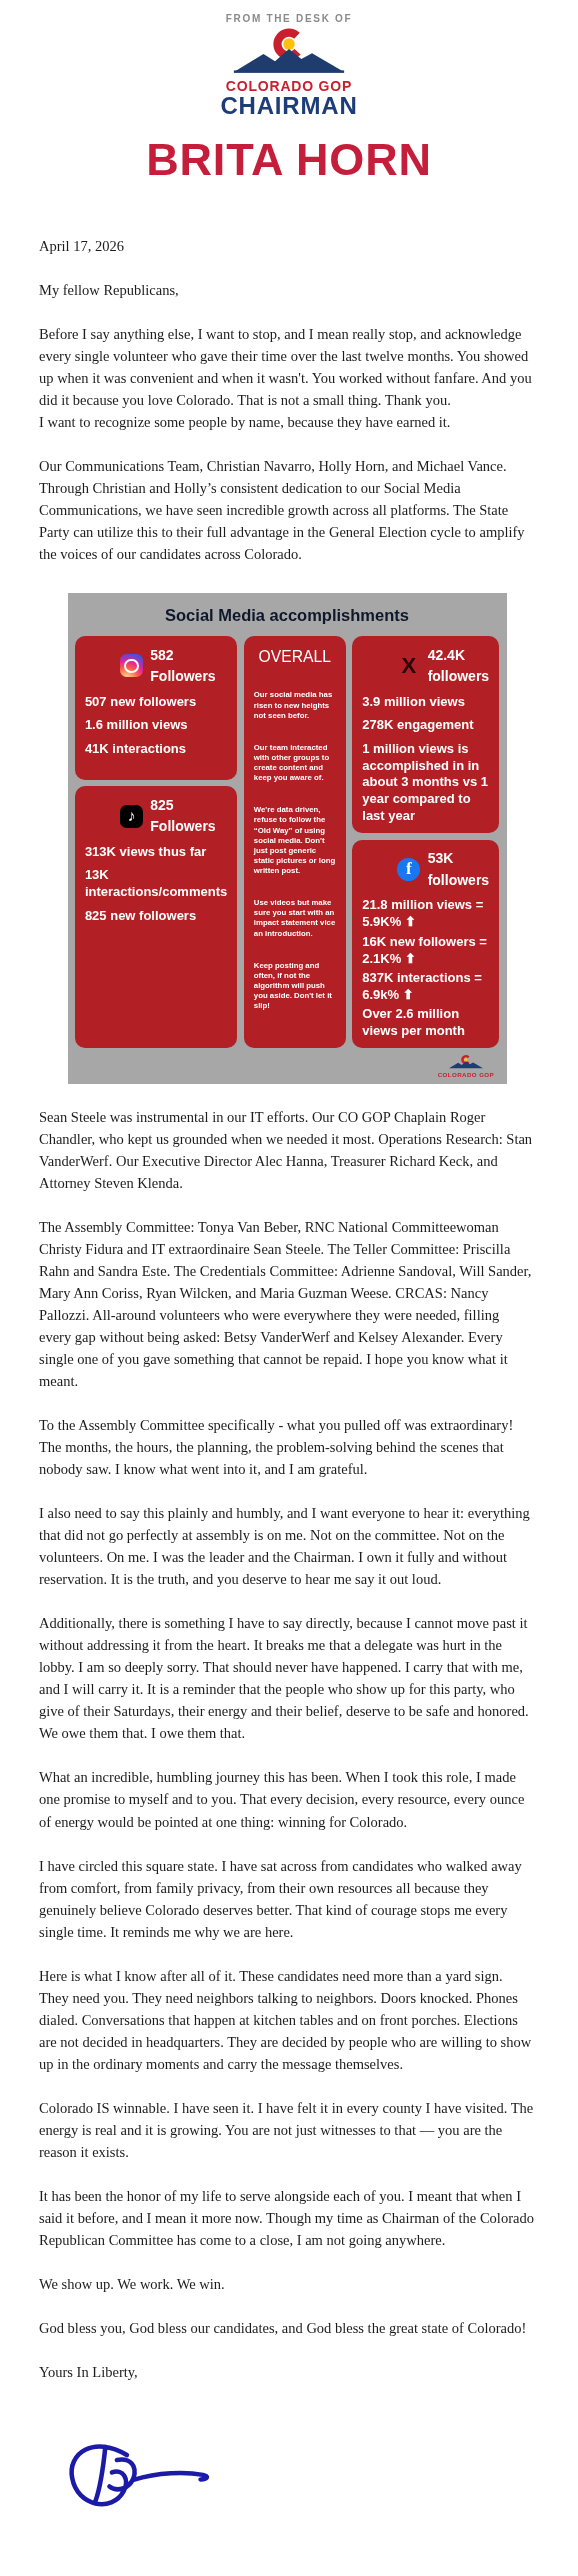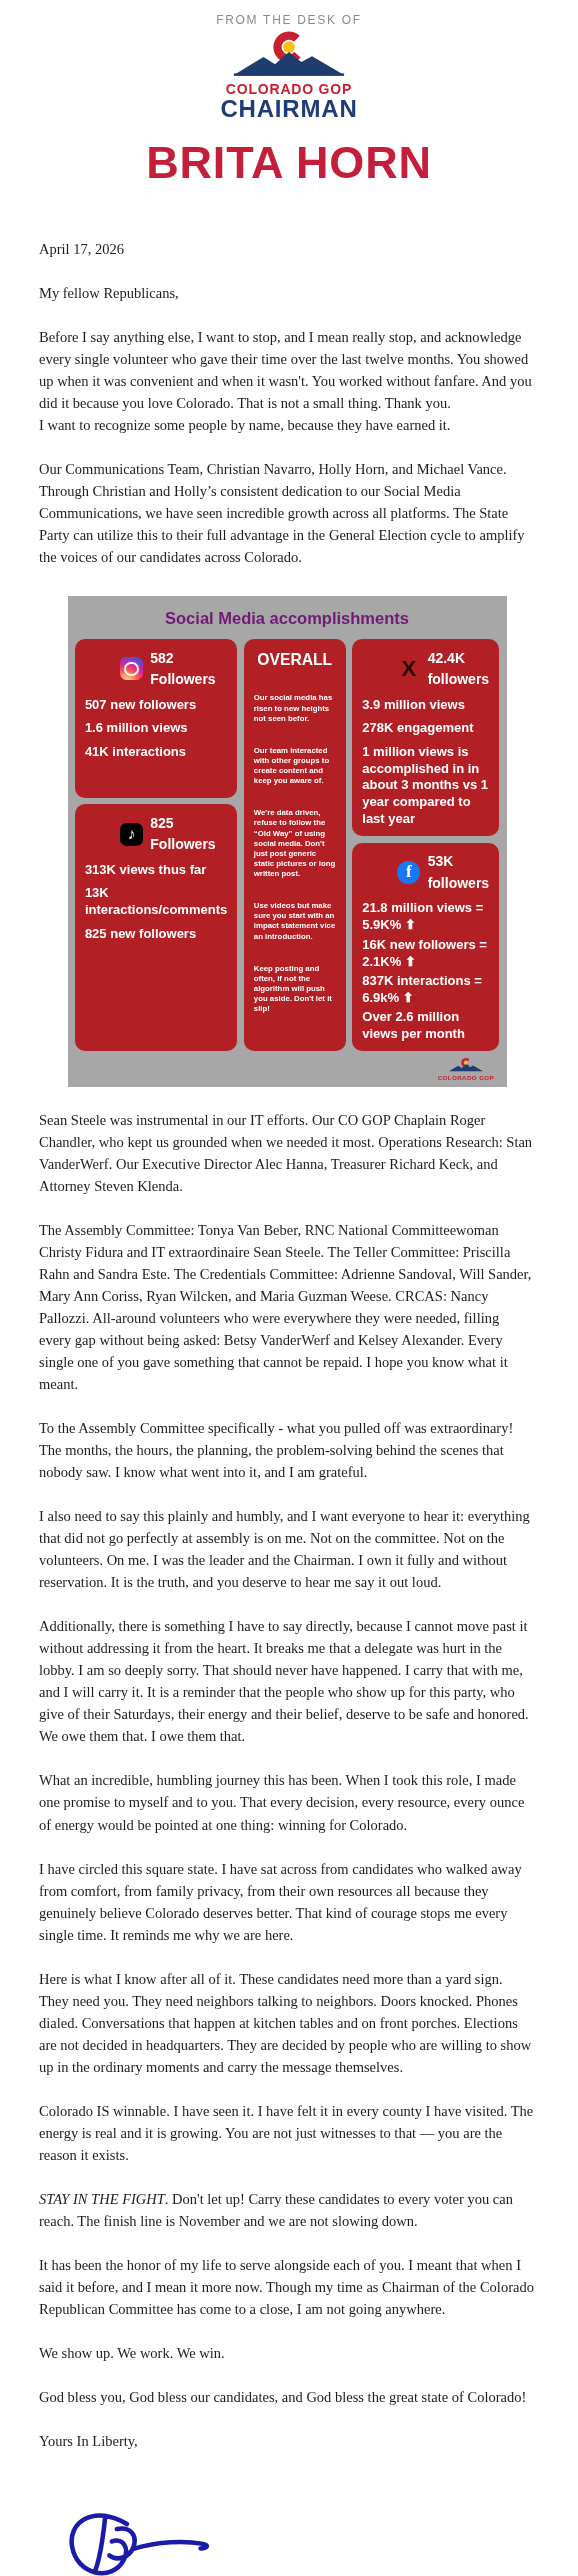--- a/index.html
+++ b/index.html
@@ -8,21 +8,21 @@
     background:#ffffff;
     font-family:"Liberation Serif", serif;
     color:#1c1c1c;
   }
   .email{width:578px;margin:0 auto;background:#fff;}
 
   
   .header{padding-top:13.2px;text-align:center;}
   .from-desk{
     font-family:"Liberation Sans", sans-serif;
-    font-size:12px;letter-spacing:1.7px;color:#8a8a8a;font-weight:normal;
+    font-size:10px;letter-spacing:1.7px;color:#8a8a8a;font-weight:bold;
   }
   .logo-wrap{margin:1.7px auto 0;line-height:0;}
   .org-name{
     font-family:"Liberation Sans", sans-serif;
     color:#c8202f;font-weight:bold;font-size:14px;letter-spacing:0.8px;margin-top:0.8px;
   }
   .role-name{
     font-family:"Liberation Sans", sans-serif;
     color:#1e3c78;font-weight:bold;font-size:24px;letter-spacing:0.8px;line-height:1.0;
   }
@@ -37,35 +37,35 @@
   .letter .date{margin-top:20px;}
   .lead-italic{font-style:italic;}
 
   
   .graphic{
     width:439px;margin:28px auto 5px;background:#a7a7a7;
     padding:6.6px 7.4px 3.3px;box-sizing:border-box;
     font-family:"Liberation Sans", sans-serif;
   }
   .graphic-title{
-    text-align:center;font-weight:bold;font-size:16.5px;color:#701a75;margin:3.3px 0 8.3px;
+    text-align:center;font-weight:bold;font-size:16.5px;color:#0f172a;margin:3.3px 0 8.3px;
   }
   .g-cols{display:flex;gap:6.6px;align-items:stretch;}
   .g-col{display:flex;flex-direction:column;gap:6.6px;}
   .g-col-left{flex:0 0 145px;}
   .g-col-mid{flex:1 1 auto;}
   .g-col-right{flex:0 0 145px;}
   .card{
     background:#b22025;border-radius:10px;color:#fff;
     padding:8.3px 10px;box-sizing:border-box;
   }
   .card-head{display:flex;align-items:center;gap:7.4px;font-weight:bold;font-size:14px;padding-left:35px;}
   .card-line{font-size:13px;font-weight:bold;margin:6.6px 0 0;line-height:1.3;}
   .card.fill{flex:1 1 auto;}
-  .overall-title{text-align:center;font-weight:bold;font-size:15.7px;margin:0 0 5px;}
+  .overall-title{text-align:center;font-weight:normal;font-size:15.7px;margin:0 0 5px;}
   .overall-p{font-size:7.8px;font-weight:bold;line-height:1.3;margin:0 0 8.3px;}
   .g-footer{display:flex;justify-content:flex-end;padding:3.3px 5px 1.7px;}
   .g-logo{text-align:center;line-height:0;}
   .g-logo-text{font-size:6.2px;font-weight:bold;color:#c8202f;letter-spacing:0.4px;line-height:1;margin-top:0.8px;}
 
   
   .icon-box{width:23px;height:23px;border-radius:6.6px;display:flex;align-items:center;justify-content:center;flex:0 0 auto;}
   .ig{background:radial-gradient(circle at 28% 110%, #fdf497 0%, #fd5949 40%, #d6249f 62%, #285aeb 92%);}
   .ig-ring{width:10.7px;height:10.7px;border:2.1px solid #fff;border-radius:50%;}
   .tt{background:#000;color:#fff;font-size:15.7px;font-weight:bold;border-radius:6.6px;}
@@ -109,21 +109,21 @@
         <div class="g-col g-col-left">
           <div class="card">
             <div class="card-head">
               <span class="icon-box ig">
                   <span class="ig-ring"></span>
                 </span>
               <span>582 Followers</span>
             </div>
             <div class="card-line">507 new followers</div>
             <div class="card-line">1.6 million views</div>
-            <div class="card-line" style="margin-bottom:29px">41K interactions</div>
+            <div class="card-line" style="margin-bottom:14px">41K interactions</div>
           </div>
           <div class="card fill">
             <div class="card-head">
               <span class="icon-box tt">
                   <span>♪</span>
                 </span>
               <span>825 Followers</span>
             </div>
             <div class="card-line">313K views thus far</div>
             <div class="card-line">13K interactions/comments</div>
@@ -180,21 +180,20 @@
 
     <p>Sean Steele was instrumental in our IT efforts. Our CO GOP Chaplain Roger Chandler, who kept us grounded when we needed it most. Operations Research: Stan VanderWerf. Our Executive Director Alec Hanna, Treasurer Richard Keck, and Attorney Steven Klenda.</p>
     <p>The Assembly Committee: Tonya Van Beber, RNC National Committeewoman Christy Fidura and IT extraordinaire  Sean Steele. The Teller Committee: Priscilla Rahn and Sandra Este. The Credentials Committee: Adrienne Sandoval, Will Sander, Mary Ann Coriss, Ryan Wilcken, and Maria Guzman Weese. CRCAS: Nancy Pallozzi. All-around volunteers who were everywhere they were needed, filling every gap without being asked: Betsy VanderWerf and Kelsey Alexander. Every single one of you gave something that cannot be repaid. I hope you know what it meant.</p>
     <p>To the Assembly Committee specifically - what you pulled off was extraordinary! The months, the hours, the planning, the problem-solving behind the scenes that nobody saw. I know what went into it, and I am grateful.</p>
     <p>I also need to say this plainly and humbly, and I want everyone to hear it: everything that did not go perfectly at assembly is on me. Not on the committee. Not on the volunteers. On me. I was the leader and the Chairman. I own it fully and without reservation. It is the truth, and you deserve to hear me say it out loud.</p>
     <p>Additionally, there is something I have to say directly, because I cannot move past it without addressing it from the heart. It breaks me that a delegate was hurt in the lobby. I am so deeply sorry. That should never have happened. I carry that with me, and I will carry it. It is a reminder that the people who show up for this party, who give of their Saturdays, their energy and their belief, deserve to be safe and honored. We owe them that. I owe them that.</p>
     <p>What an incredible, humbling journey this has been. When I took this role, I made one promise to myself and to you. That every decision, every resource, every ounce of energy would be pointed at one thing: winning for Colorado.</p>
     <p>I have circled this square state. I have sat across from candidates who walked away from comfort, from family privacy, from their own resources all because they genuinely believe Colorado deserves better. That kind of courage stops me every single time. It reminds me why we are here.</p>
     <p>Here is what I know after all of it. These candidates need more than a yard sign. They need you. They need neighbors talking to neighbors. Doors knocked. Phones dialed. Conversations that happen at kitchen tables and on front porches. Elections are not decided in headquarters. They are decided by people who are willing to show up in the ordinary moments and carry the message themselves.</p>
     <p>Colorado IS winnable. I have seen it. I have felt it in every county I have visited. The energy is real and it is growing. You are not just witnesses to that — you are the reason it exists.</p>
-    <p><span class="lead-italic">STAY IN THE FIGHT</span><span>. Don't let up! Carry these candidates to every voter you can reach. The finish line is November and we are not slowing down.</span></p>
     <p>It has been the honor of my life to serve alongside each of you. I meant that when I said it before, and I mean it more now. Though my time as Chairman of the Colorado Republican Committee has come to a close, I am not going anywhere.</p>
     <p>We show up. We work. We win.</p>
     <p>God bless you, God bless our candidates, and God bless the great state of Colorado!</p>
     <p>Yours In Liberty,</p>
   </div>
 
   <div class="sig-area">
     <div class="sig-img">
       <svg width="178" height="93" viewBox="0 0 215 112">
         <path d="M88 24 C 48 0, 16 22, 22 52 C 28 86, 70 94, 84 68 C 92 53, 83 40, 70 45

